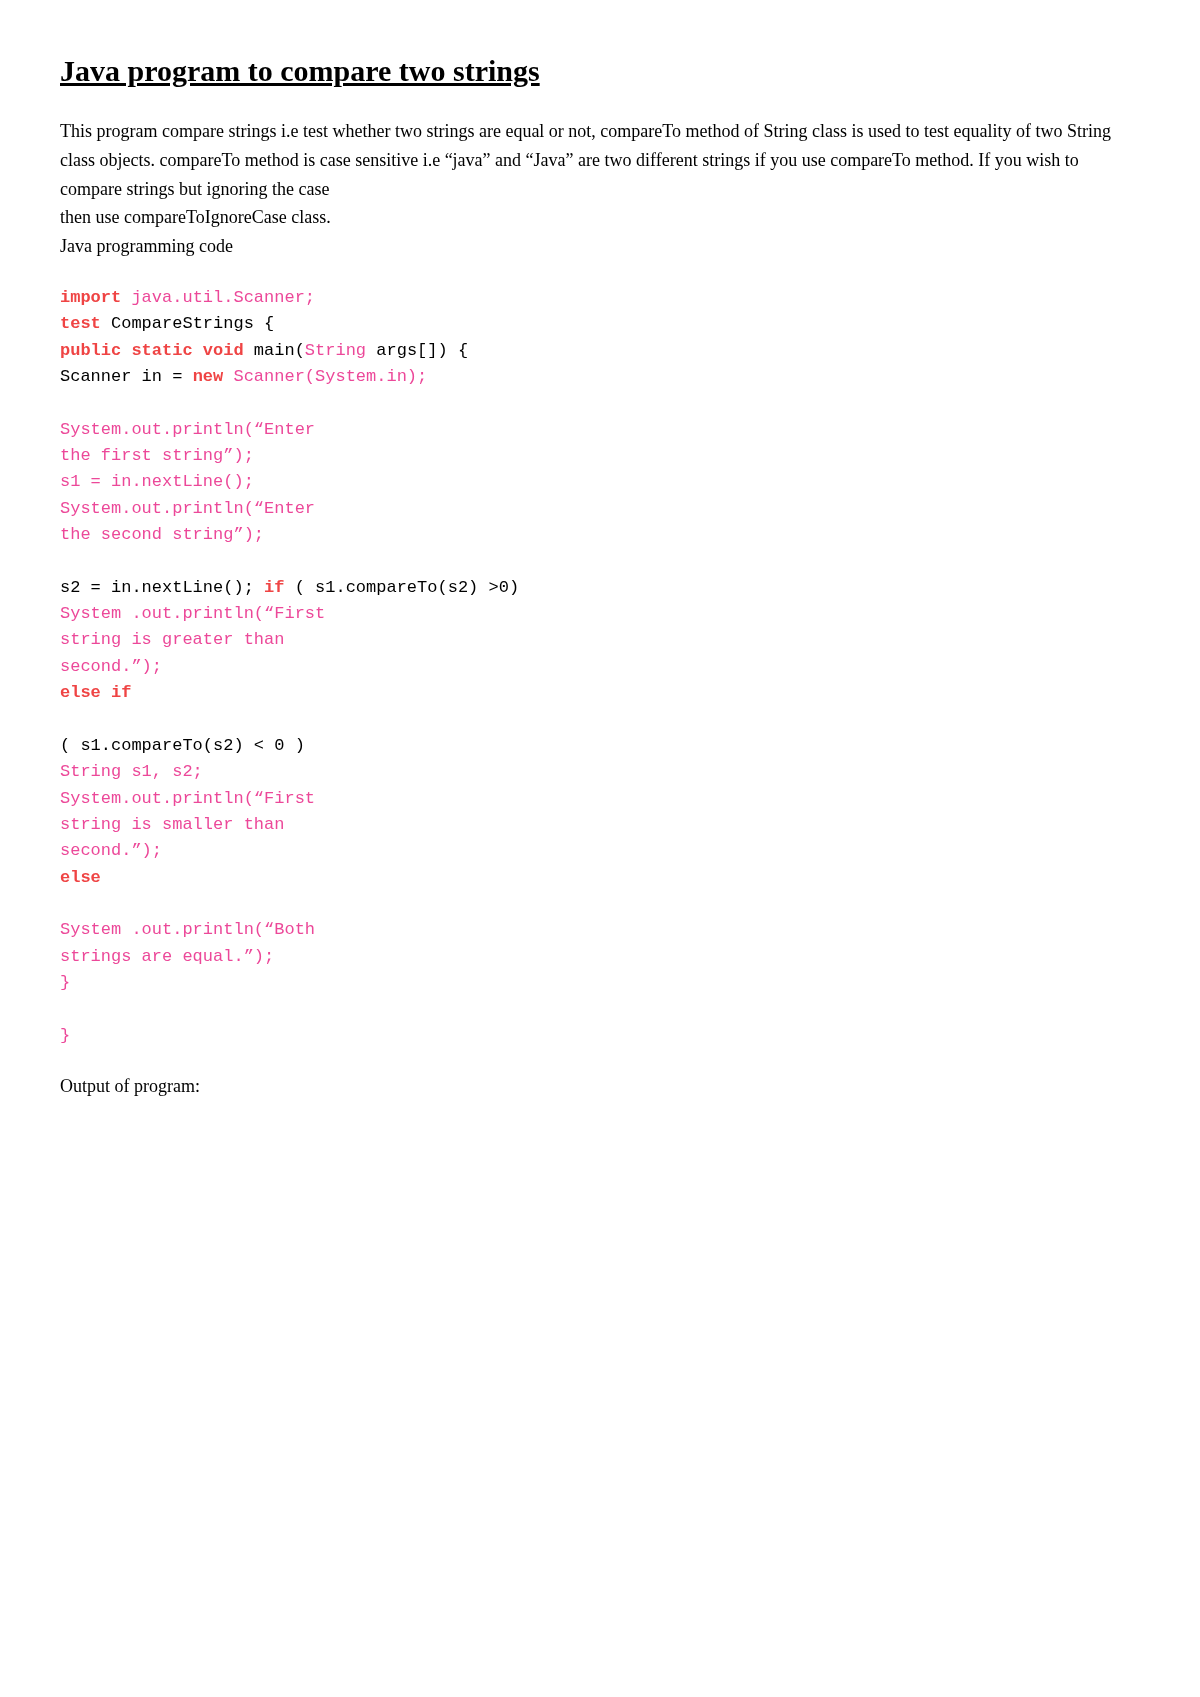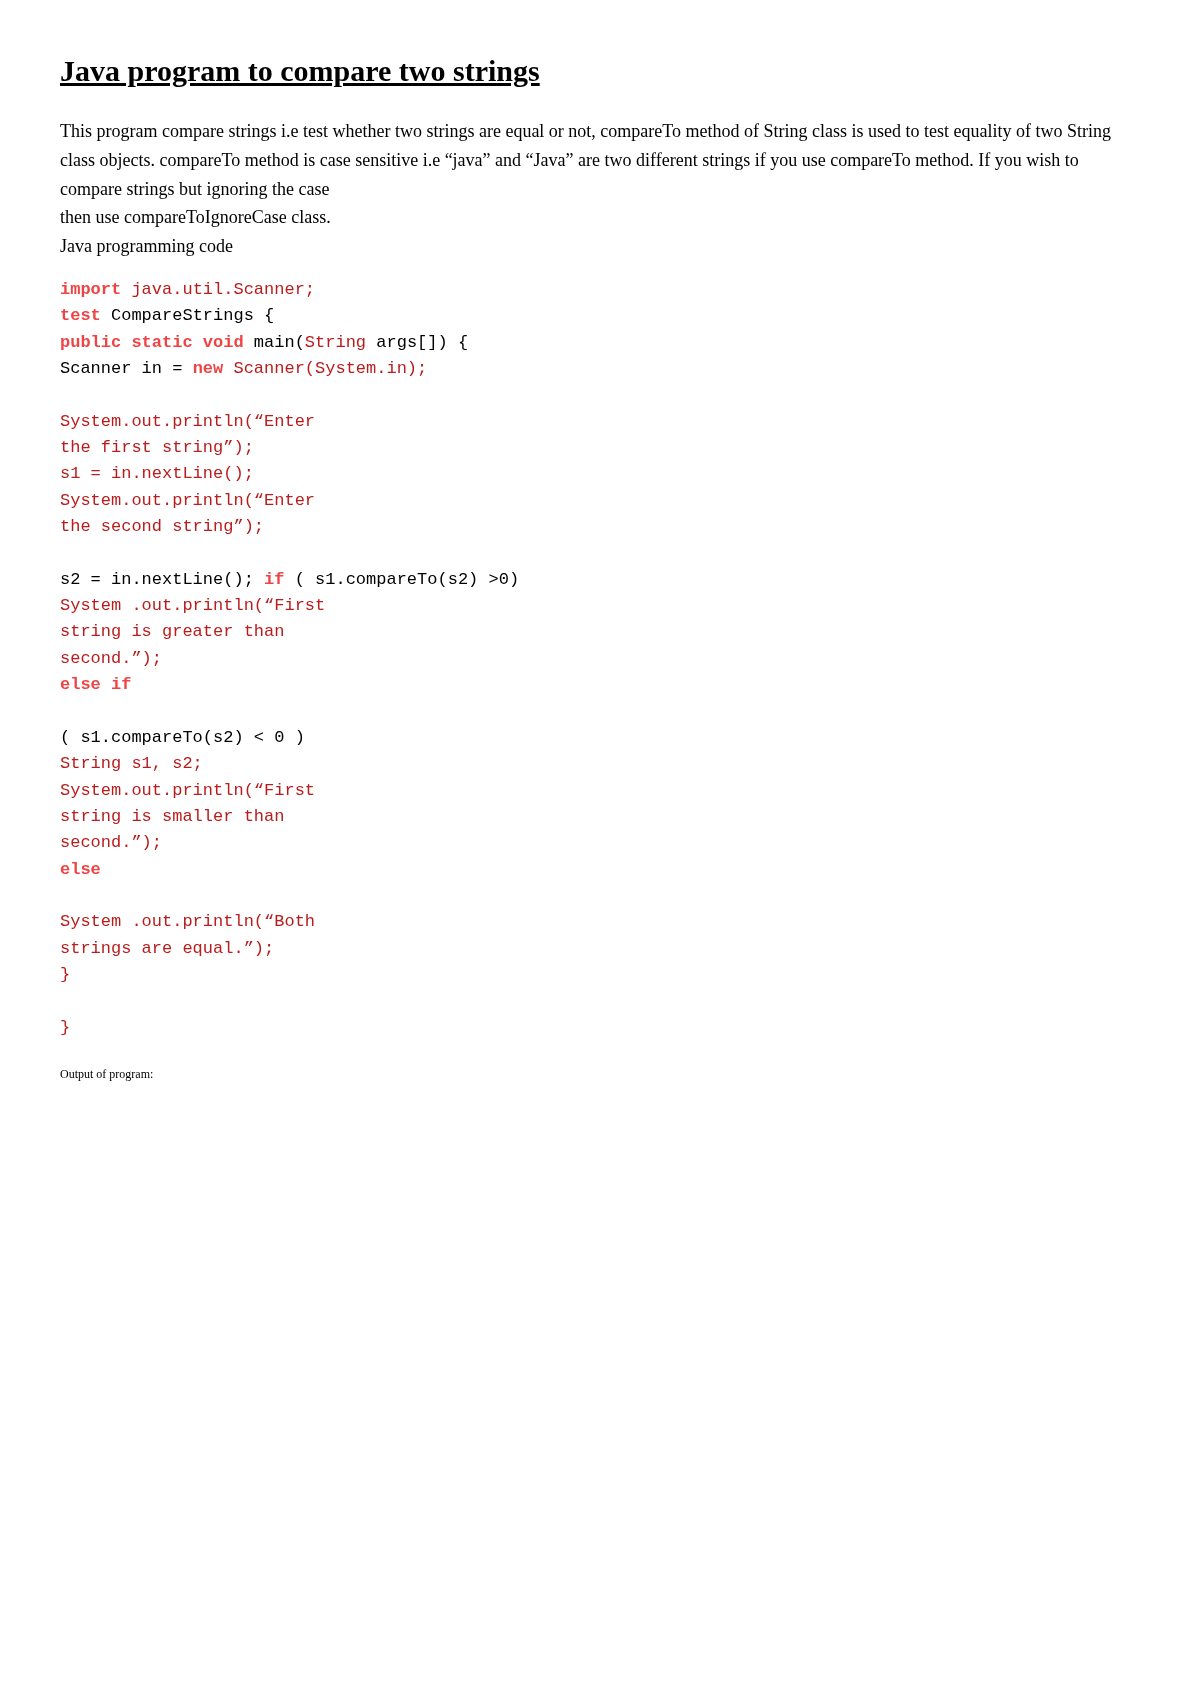--- a/index.html
+++ b/index.html
@@ -24,46 +24,46 @@
       font-weight: bold;
       margin-bottom: 24px;
       text-decoration: underline;
     }
 
     .intro-paragraph {
       line-height: 1.6;
     }
 
     .compare-text {
-      margin-bottom: 16px;
+      margin-bottom: 24px;
       line-height: 1.6;
     }
 
     pre {
       font-family: 'Courier New', Courier, monospace;
       font-size: 17px;
       line-height: 1.55;
       margin-bottom: 16px;
       white-space: pre-wrap;
       word-break: break-word;
     }
 
     .kw {
       color: #ef4444;
       font-weight: bold;
     }
 
     .cy {
-      color: #b91c1c;
+      color: #ec4899;
     }
 
     .output-label {
       margin-top: 24px;
       font-family: Georgia, 'Times New Roman', serif;
-      font-size: 12px;
+      font-size: 18px;
     }
   </style>
 </head>
 <body>
 
 <h1>Java program to compare two strings</h1>
 
 <p class="intro-paragraph">This program compare strings i.e test whether two strings are equal or not, compareTo method of String class is used to test equality of two String class objects. compareTo method is case sensitive i.e “java” and “Java” are two different strings if you use compareTo method. If you wish to</p>
 
 <div class="compare-text">

